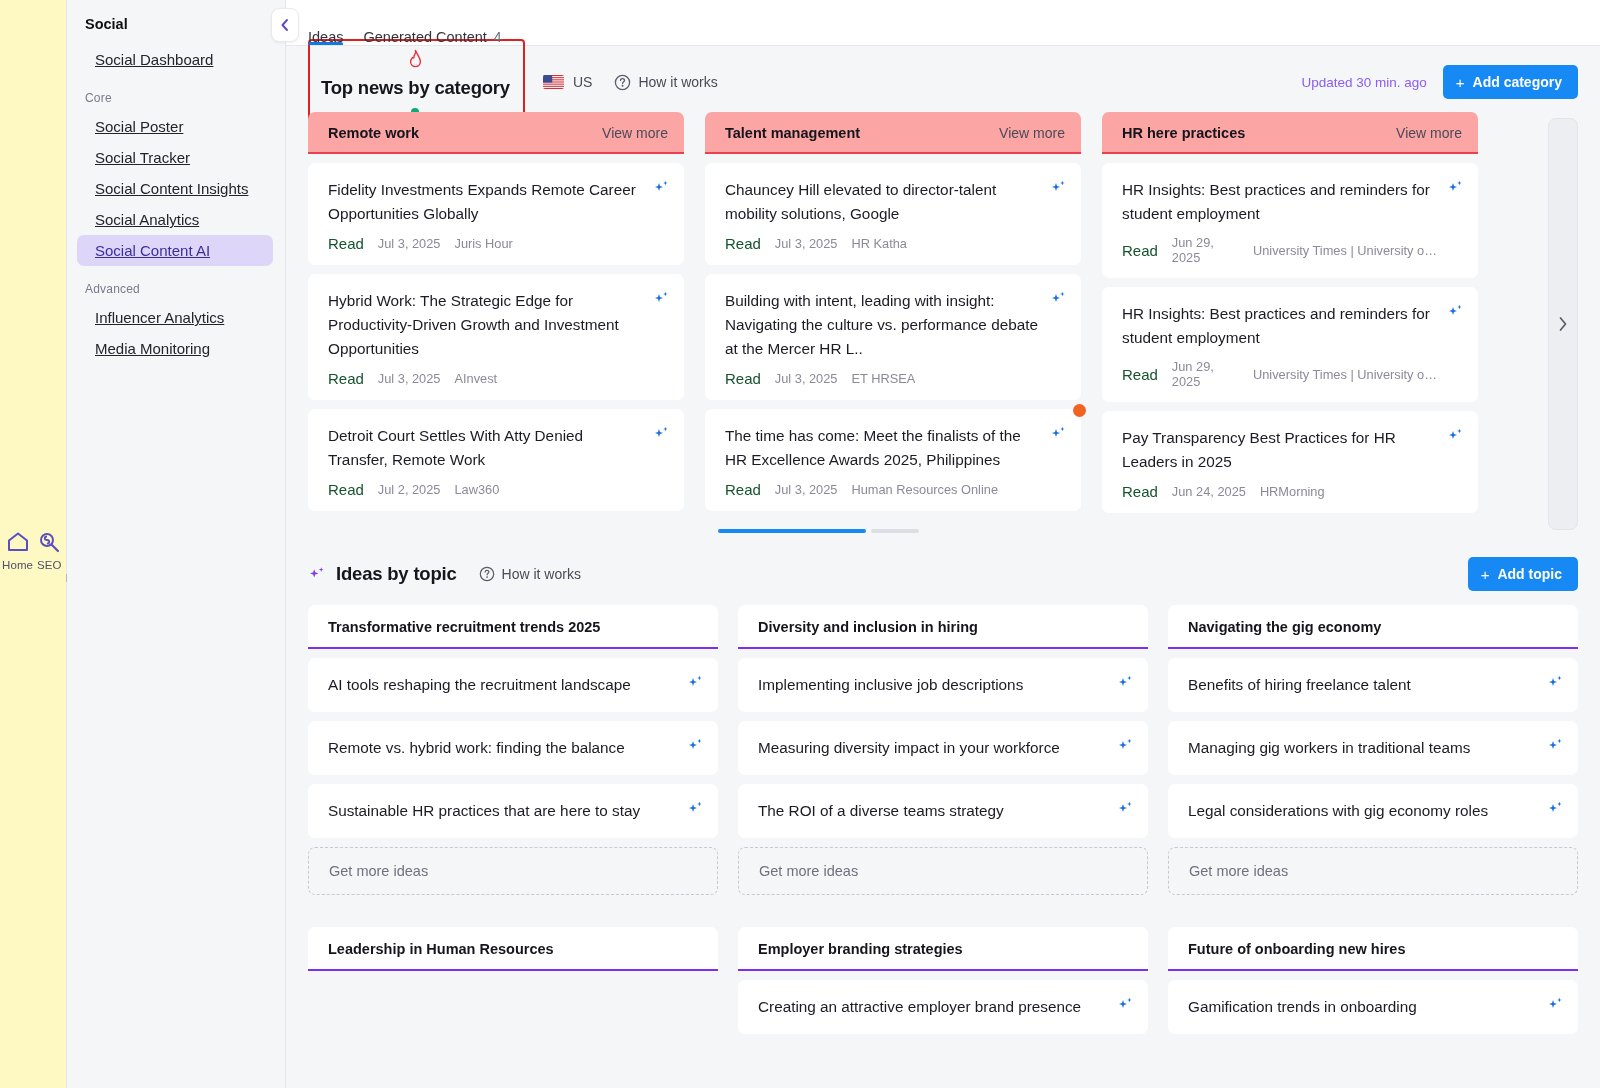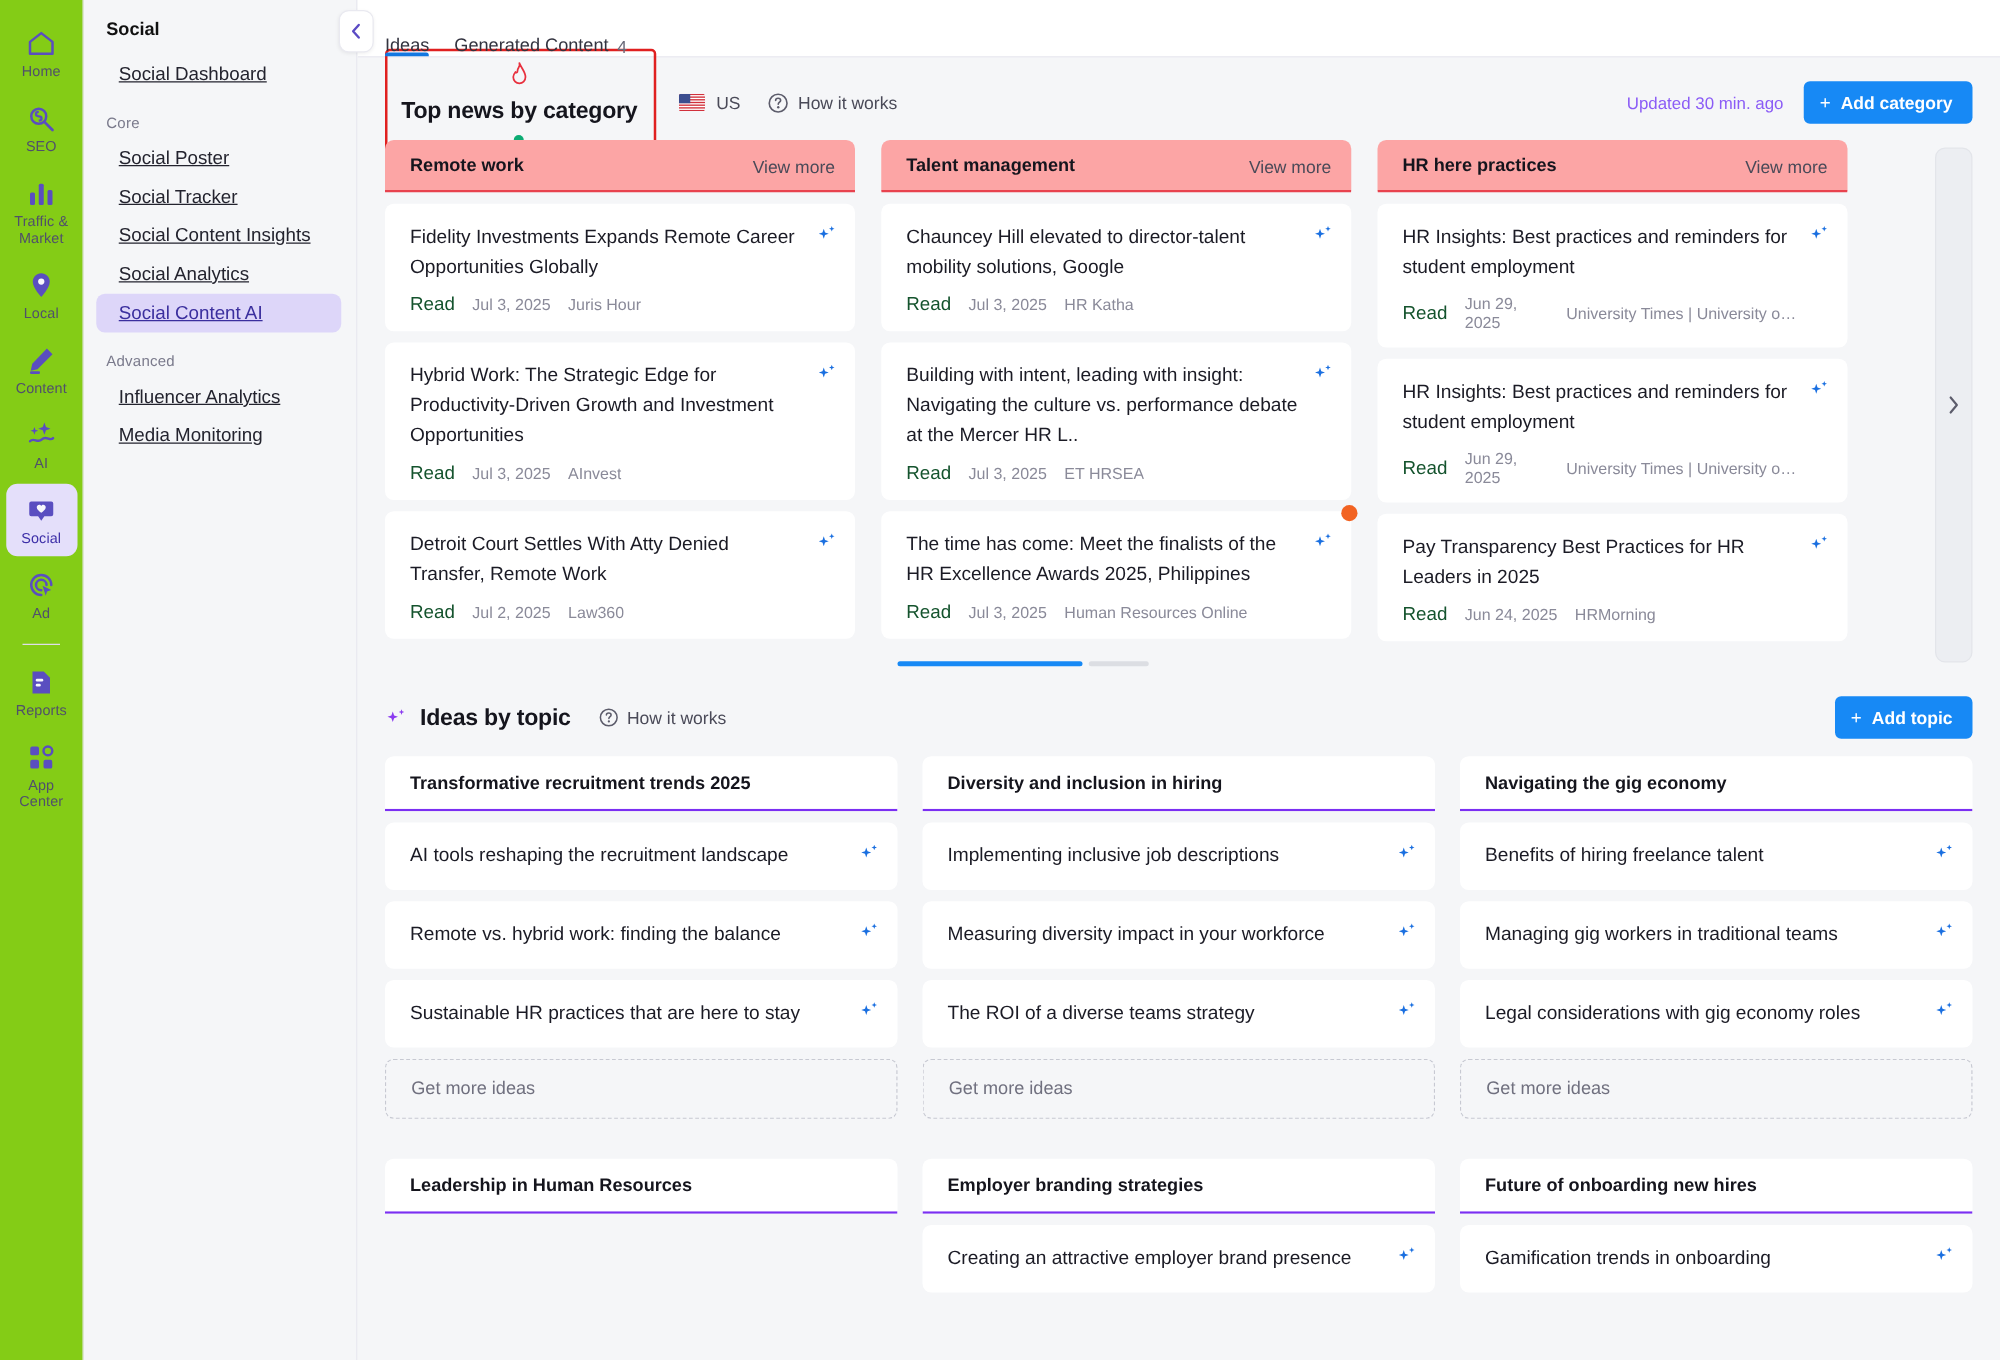--- a/index.html
+++ b/index.html
@@ -8,23 +8,23 @@
     font-family: "Liberation Sans", sans-serif;
     background: #f5f6f8;
     overflow: hidden;
     color: #1a1a1a;
   }
   .app { display: flex; width: 1600px; height: 1088px; }
 
   
   .rail {
     width: 67px; flex: 0 0 67px; height: 100%;
-    background: #84cc16;
+    background: #fef9c3;
     border-right: 1px solid #e6e6ee;
-    display: flex; flex-direction: column; align-items: center;
+    display: flex; flex-direction: row; align-items: center;
     padding-top: 14px;
   }
   .rail-item {
     width: 57px; padding: 9px 2px 7px; margin-bottom: 2px;
     border-radius: 9px;
     display: flex; flex-direction: column; align-items: center; gap: 5px;
     cursor: pointer;
   }
   .rail-item.active { background: #e4dffa; }
   .rail-ico { width: 24px; height: 24px; display: block; }

